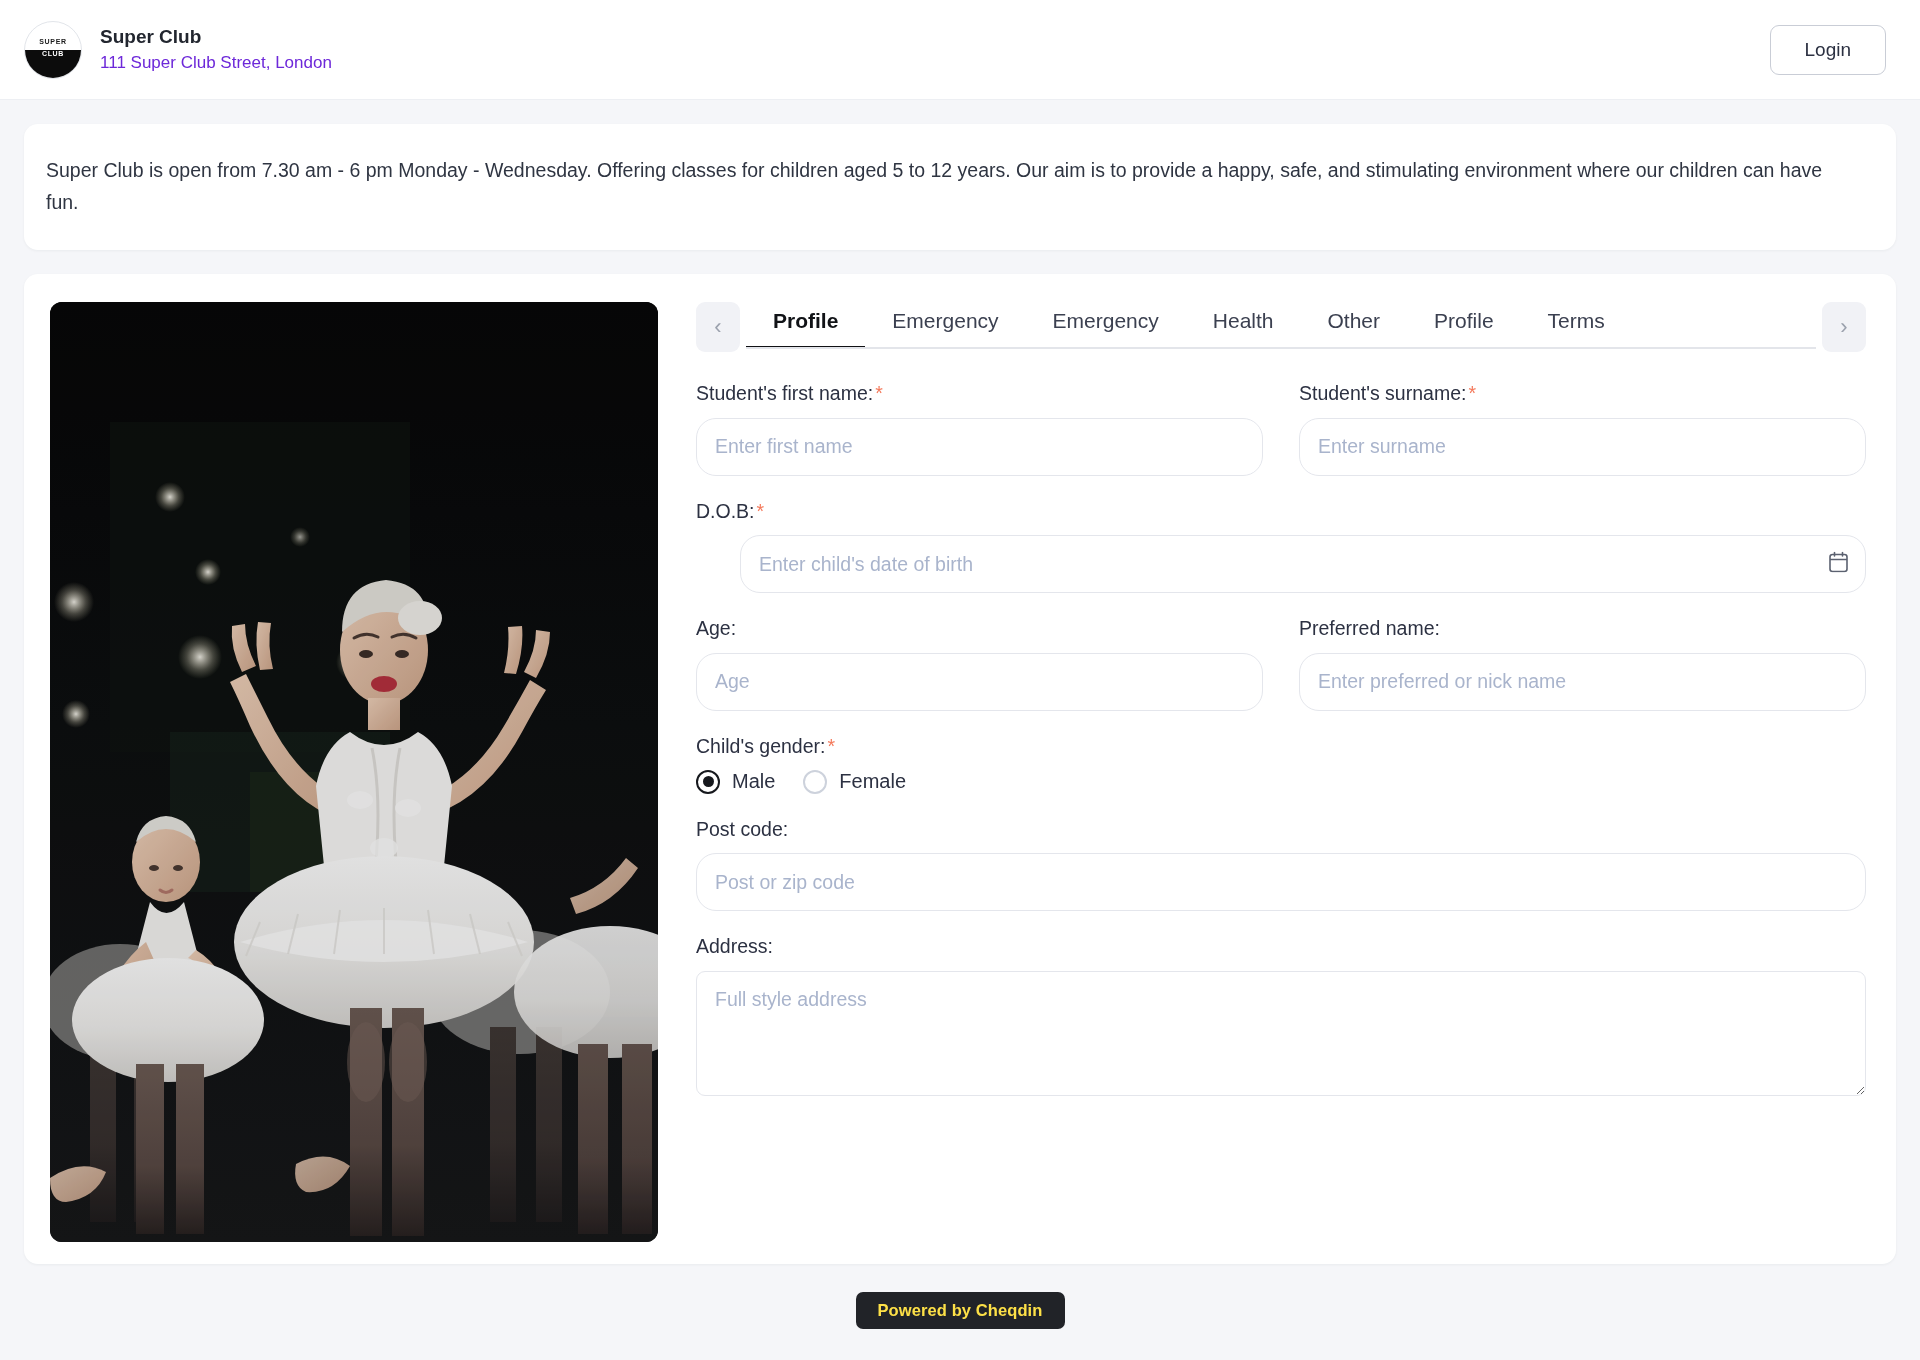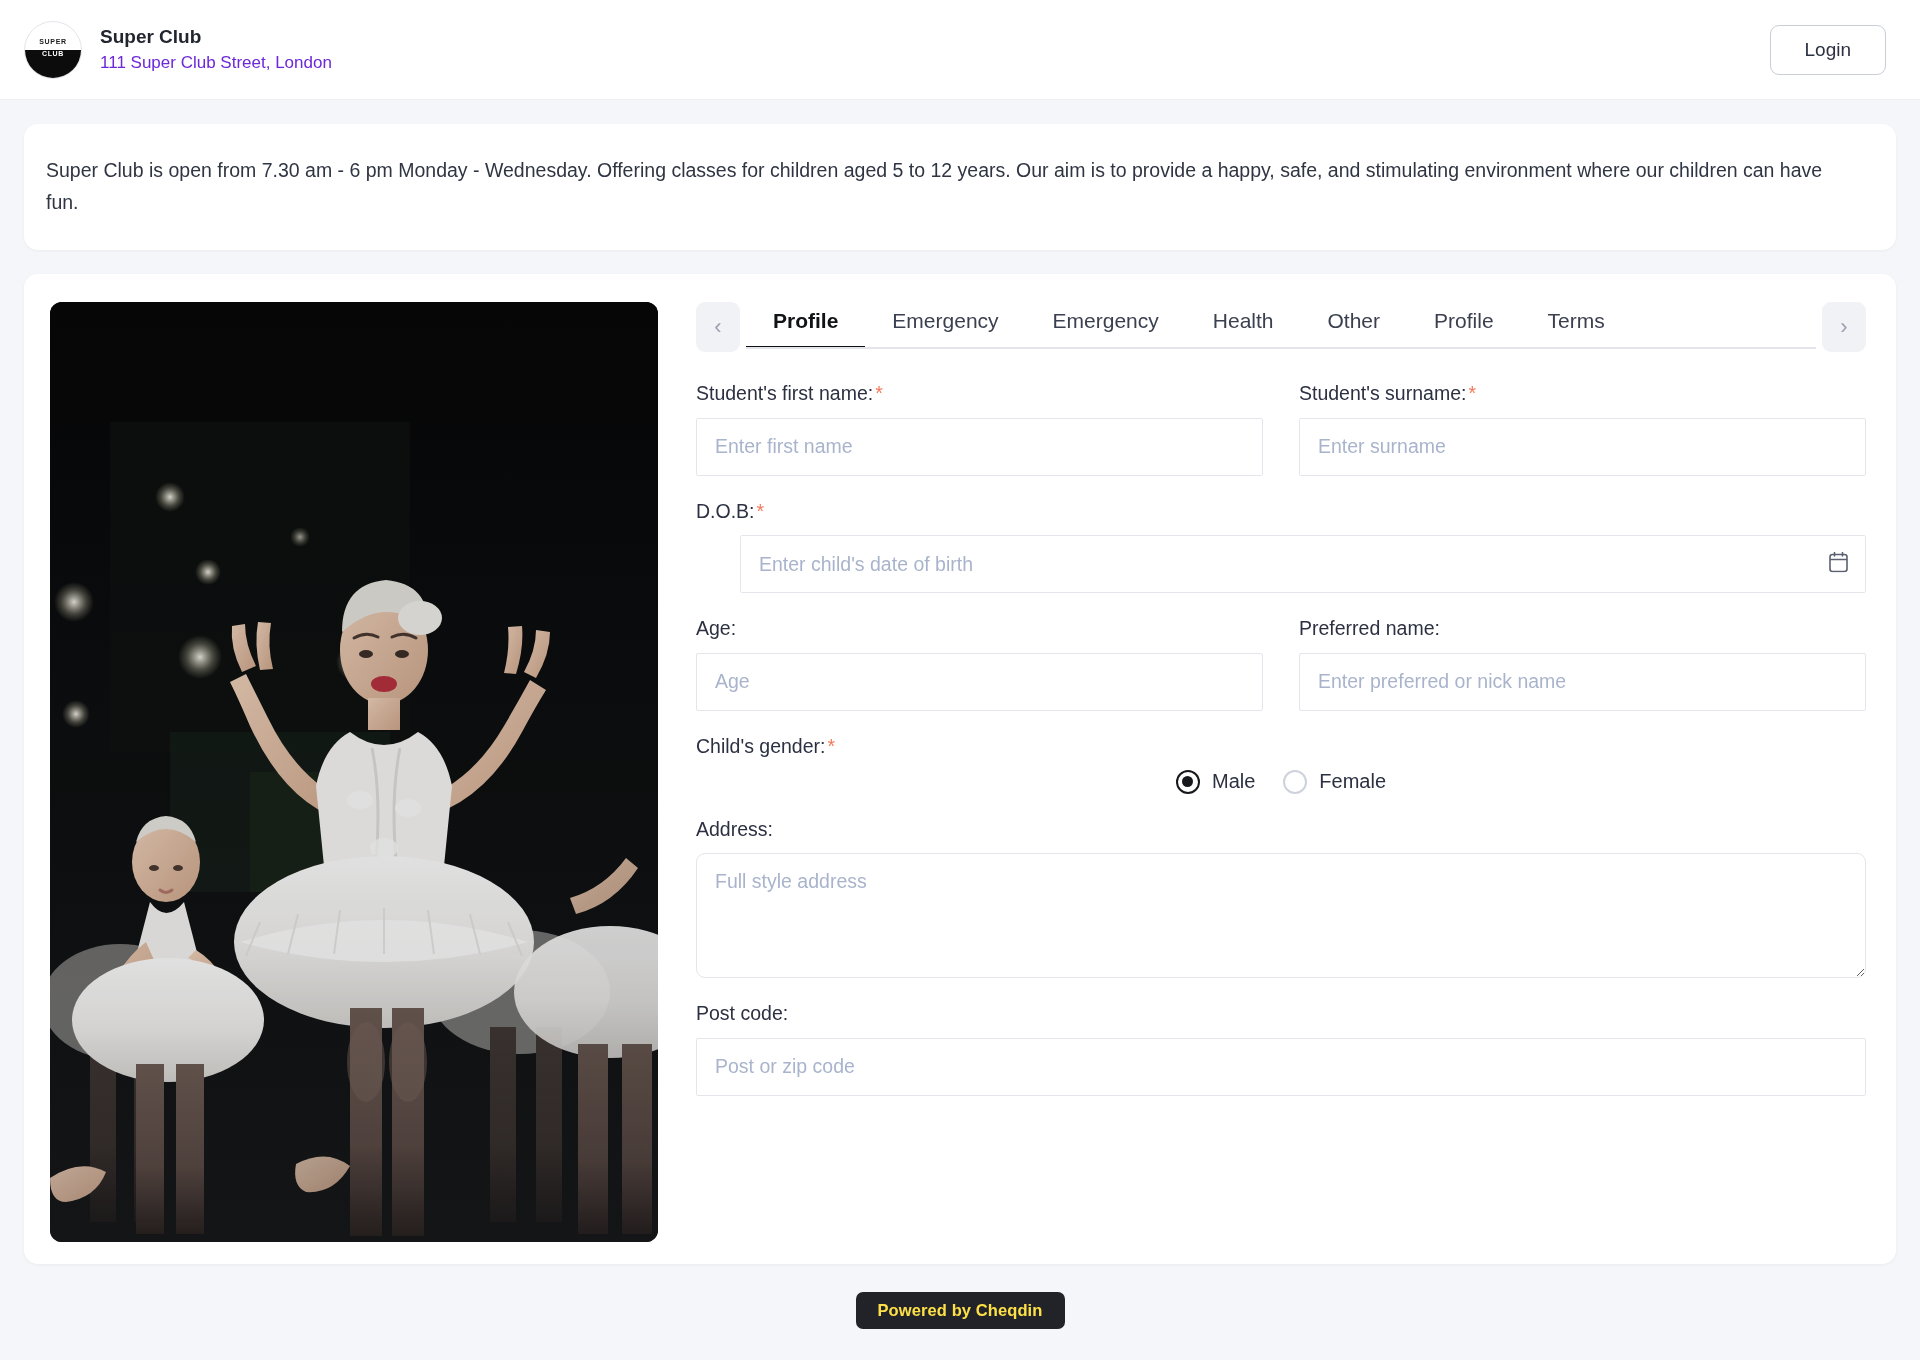--- a/index.html
+++ b/index.html
@@ -212,21 +212,21 @@
     color: #2c3142;
     margin-bottom: 12px;
     line-height: 1.2;
   }
   .req { color: #f4795b; margin-left: 2px; }
 
   .text-input {
     width: 100%;
     height: 58px;
     border: 1px solid #e4e6ec;
-    border-radius: 2px;
+    border-radius: 20px;
     background: #ffffff;
     padding: 0 18px;
     font-size: 19.5px;
     font-family: "Liberation Sans", sans-serif;
     color: #2c3142;
     outline: none;
   }
   .text-input::placeholder { color: #a9b4cc; }
 
   .date-wrap { position: relative; padding-left: 44px; }
@@ -237,21 +237,20 @@
     transform: translateY(-50%);
     pointer-events: none;
     color: #5b6170;
   }
 
   .radio-row {
     display: flex;
     align-items: center;
     gap: 28px;
     margin-top: 2px;
-    justify-content: center;
   }
   .radio-opt {
     display: flex;
     align-items: center;
     gap: 12px;
     font-size: 20px;
     color: #2c3142;
     cursor: pointer;
   }
   .radio-dot {
@@ -522,29 +521,29 @@
             <div class="radio-opt">
               <span class="radio-dot"></span>
               <span>Female</span>
             </div>
           </div>
         </div>
       </div>
 
       <div class="field-row">
         <div class="field full">
+          <label class="field-label">Post code:</label>
+          <input class="text-input" type="text" placeholder="Post or zip code" style="">
+        </div>
+      </div>
+
+      <div class="field-row">
+        <div class="field full">
           <label class="field-label">Address:</label>
           <textarea class="textarea-input" placeholder="Full style address" style=""></textarea>
-        </div>
-      </div>
-
-      <div class="field-row">
-        <div class="field full">
-          <label class="field-label">Post code:</label>
-          <input class="text-input" type="text" placeholder="Post or zip code" style="">
         </div>
       </div>
 
     </div>
   </section>
 
   <footer class="footer">
     <span class="powered-badge">Powered by Cheqdin</span>
   </footer>
 

